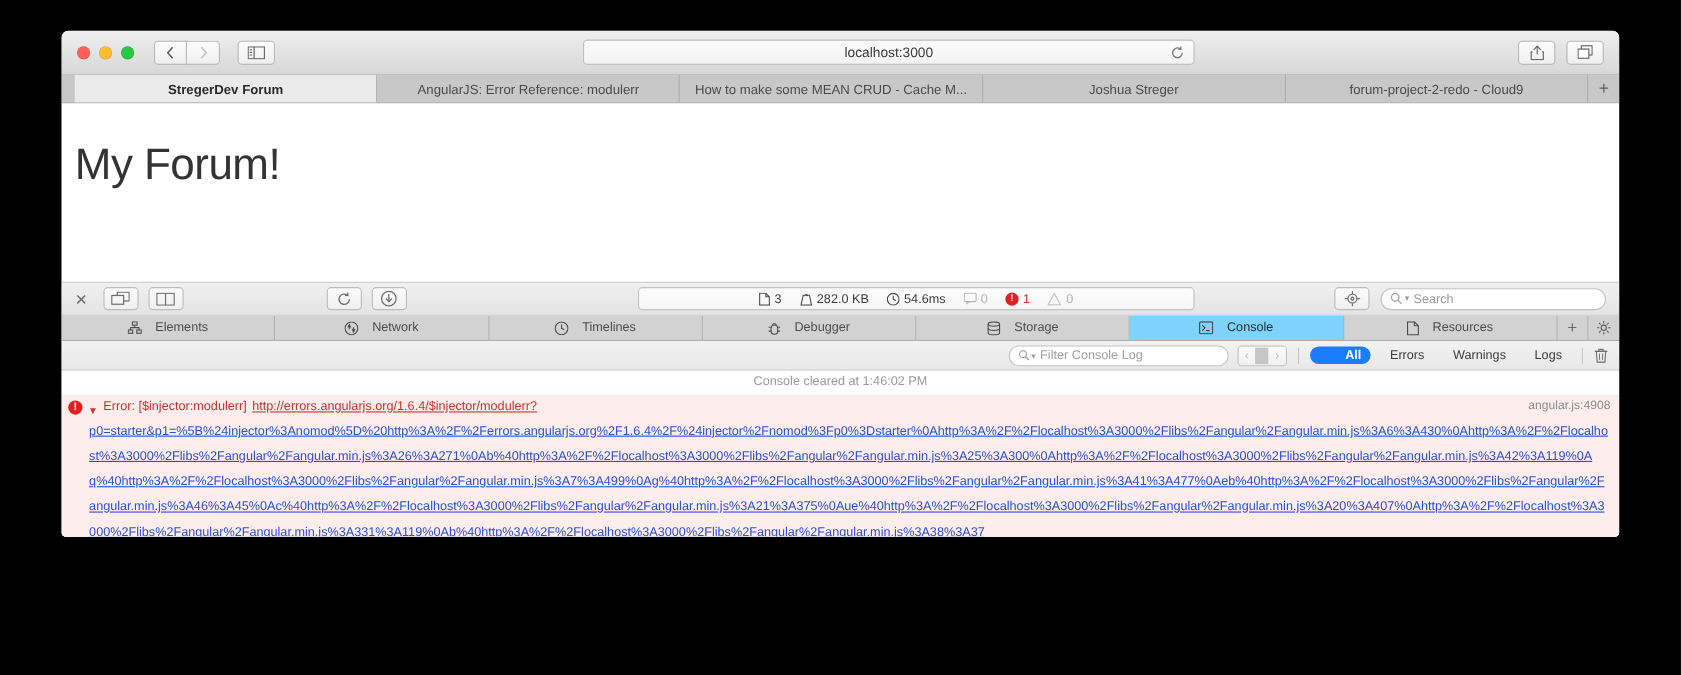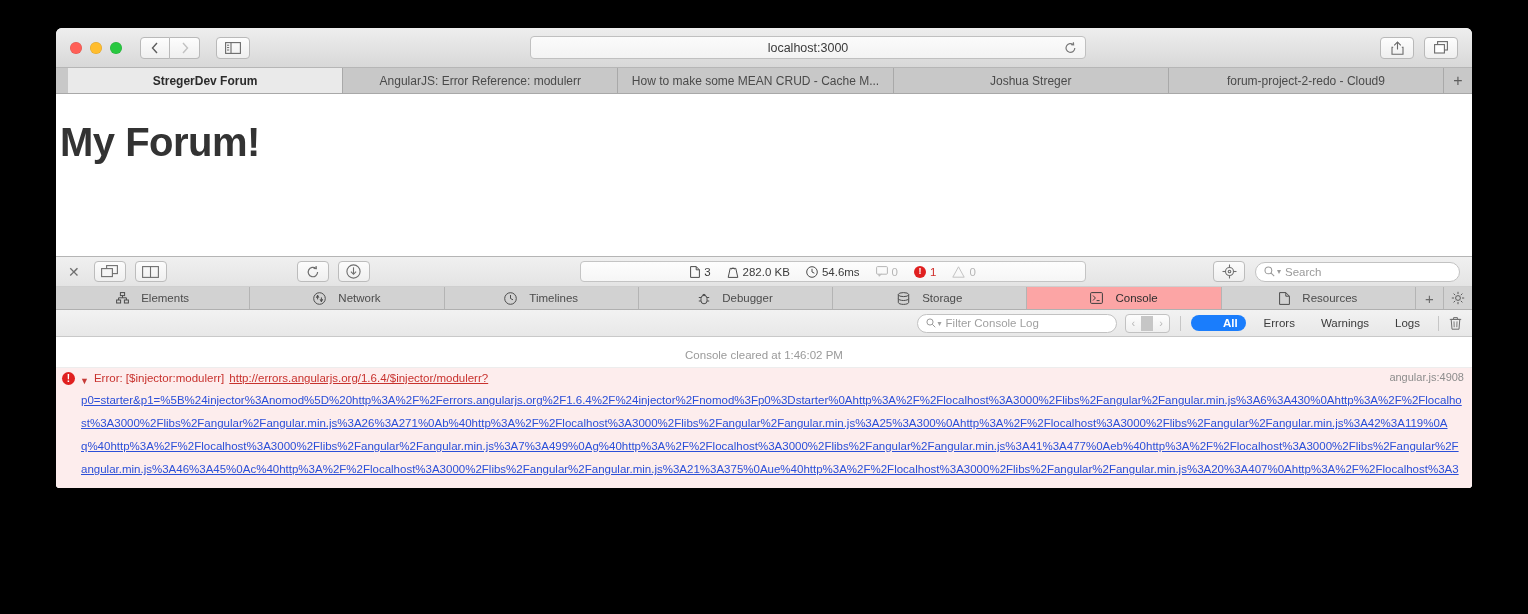--- a/index.html
+++ b/index.html
@@ -105,25 +105,25 @@
   }
 
   
   .page {
     background: #ffffff;
     flex: 1 1 auto;
     position: relative;
     min-height: 0;
   }
   .page h1 {
-    margin: 4px;
+    margin: 12px;
     position: absolute;
     left: 0px; top: 22px;
     font-size: 40px;
-    font-weight: bold;
+    font-weight: normal;
     color: #333333;
     letter-spacing: -0.5px;
   }
 
   
   .devtools {
     flex: 0 0 auto;
     border-top: 1px solid #b5b5b5;
     background: #e9e9e9;
     display: flex;
@@ -191,21 +191,21 @@
     flex: 0 0 23px;
   }
   .dtab {
     flex: 1 1 0;
     display: flex; align-items: center; justify-content: center;
     gap: 12px;
     font-size: 11.5px; color: #4c4c4c;
     border-right: 1px solid #b4b4b4;
     cursor: default;
   }
-  .dtab.active { background: #fca5a5; color: #2d2d2d; }
+  .dtab.active { background: #7dd3fc; color: #2d2d2d; }
   .dtab-extra {
     flex: 0 0 28px; display:flex; align-items:center; justify-content:center;
     color:#6a6a6a; font-size:15px; border-right:1px solid #b4b4b4; cursor: default;
   }
   .dtab-gear { flex: 0 0 28px; display:flex; align-items:center; justify-content:center; color:#5a5a5a; cursor: default;}
 
   .filterbar {
     height: 27px;
     background: linear-gradient(to bottom,#f2f2f2,#e8e8e8);
     border-bottom: 1px solid #c9c9c9;
@@ -245,21 +245,21 @@
     background: #ffffff;
     overflow: hidden;
     font-family: "Liberation Sans", sans-serif;
     min-height: 0;
     position: relative;
   }
   .cleared {
     text-align: center;
     font-size: 11.5px;
     color: #9a9a9a;
-    padding: 12px 0 6px;
+    padding: 4px 0 6px;
     border-bottom: 1px solid #ededed;
   }
   .errblock {
     background: #fdeded;
     border-bottom: 1px solid #f2d5d5;
     padding: 3px 6px 2px 6px;
     position: relative;
   }
   .errhead {
     display: flex; align-items: flex-start; gap: 5px;

